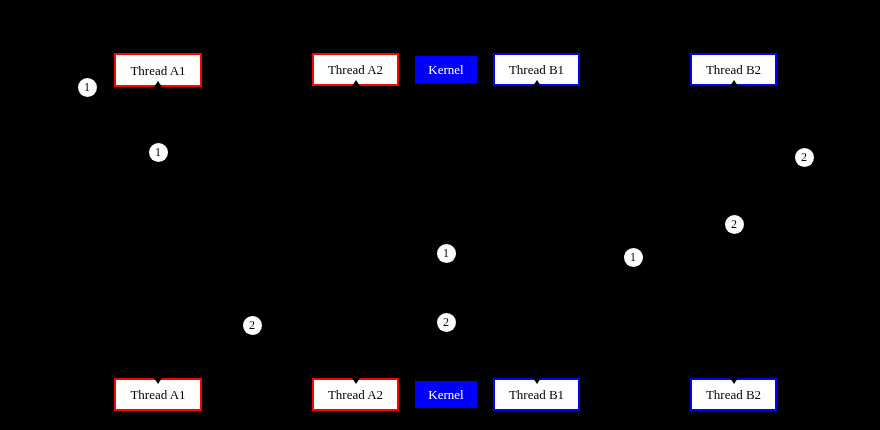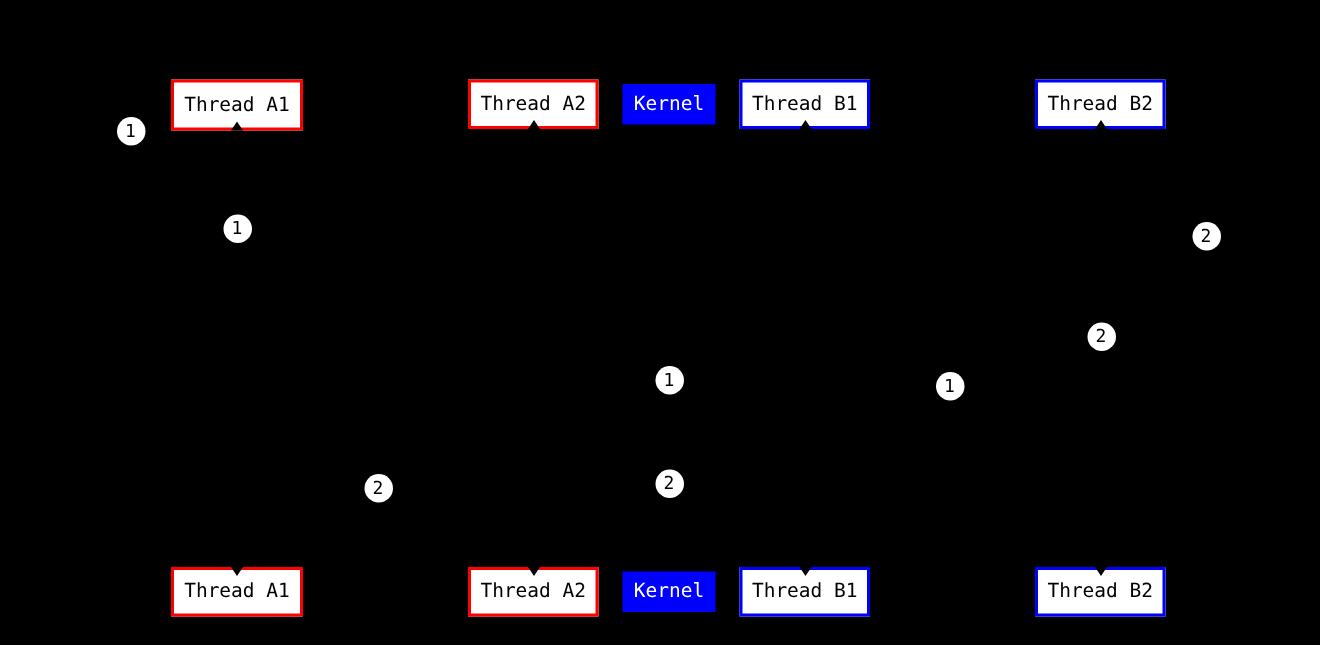--- a/index.html
+++ b/index.html
@@ -48,21 +48,21 @@
     display: flex;
     align-items: center;
     justify-content: center;
     font-size: 12px;
     line-height: 1;
   }
 </style>
 </head>
 <body>
 
-<div id="canvas" style="width: 836px; height: 430px; background: rgb(0, 0, 0); --thread-a: #ff0000; --thread-b: #0000ff; --kernel-fill: #0000ff; --kernel-text: #ffffff; --node-fill: #ffffff; --node-text: #000000; --marker-fill: #ffffff; --marker-text: #000000;">
+<div id="canvas" style="width: 836px; height: 430px; background: rgb(0, 0, 0); font-family: Liberation Serif, serif; --thread-a: #ff0000; --thread-b: #0000ff; --kernel-fill: #0000ff; --kernel-text: #ffffff; --node-fill: #ffffff; --node-text: #000000; --marker-fill: #ffffff; --marker-text: #000000;">
     <div class="node red-outline" style="left: 114px; top: 53px; width: 88px; height: 34px;">
       <span>Thread A1</span>
       <i class="notch notch-bottom"></i>
     </div>
     <div class="node red-outline" style="left: 312px; top: 53px; width: 87px; height: 33px;">
       <span>Thread A2</span>
       <i class="notch notch-bottom"></i>
     </div>
     <div class="node blue-solid" style="left: 415px; top: 56px; width: 62px; height: 27px;">
       <span>Kernel</span>

